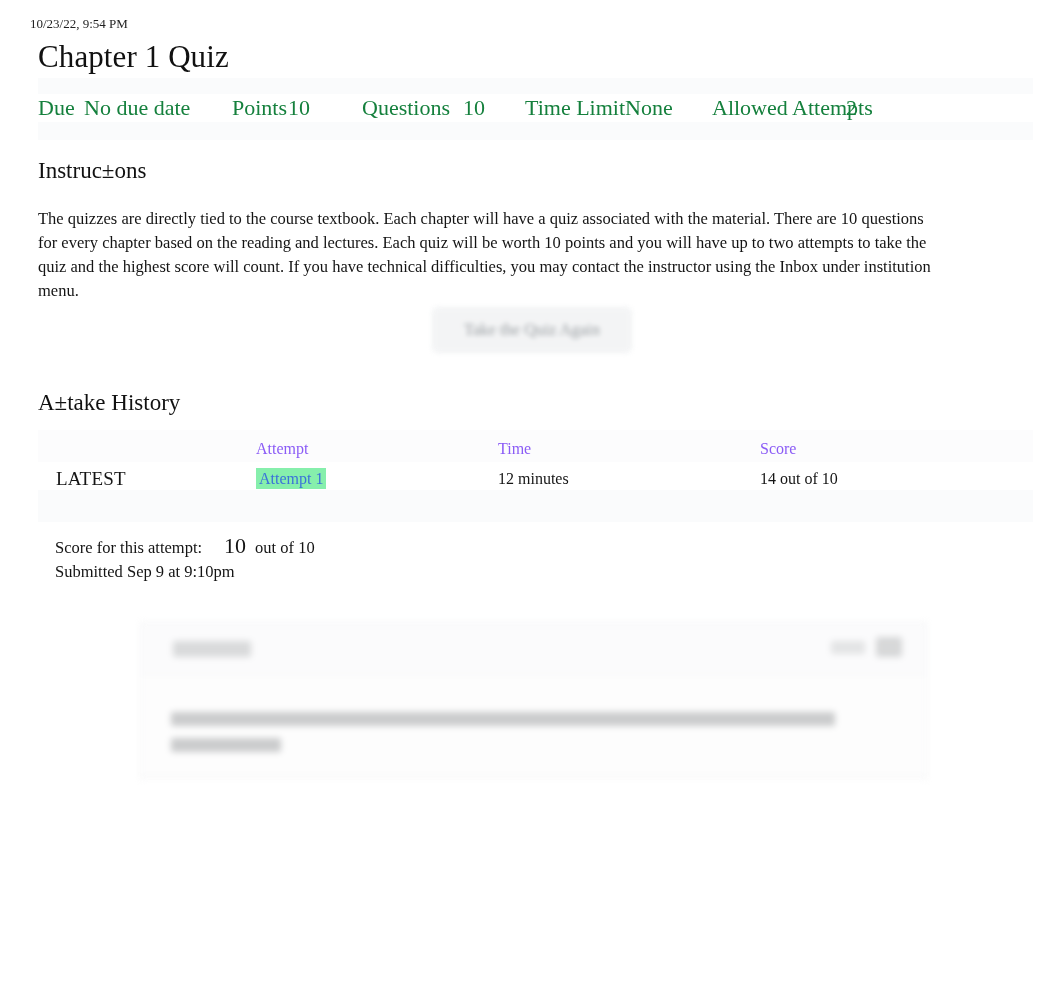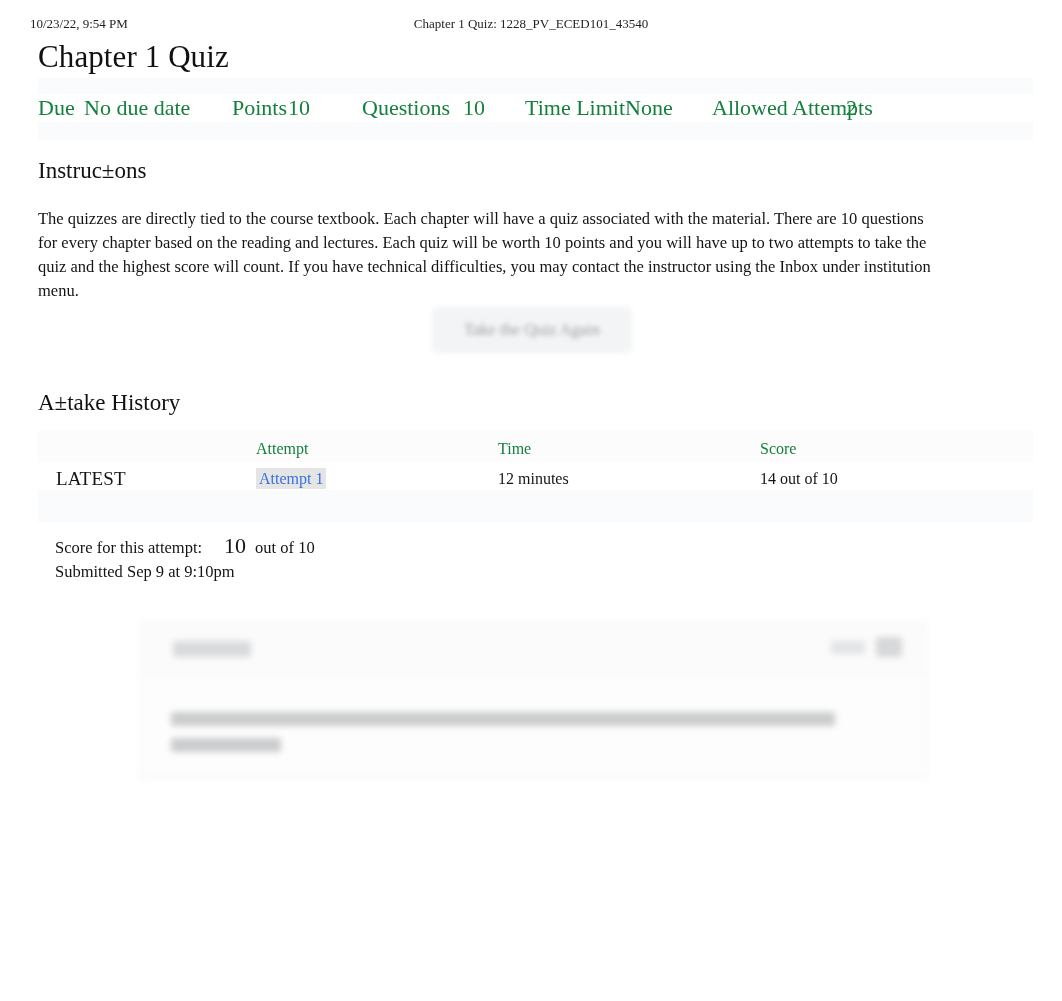--- a/index.html
+++ b/index.html
@@ -178,32 +178,32 @@
   .at-head, .at-row {
     position: absolute;
     left: 0;
     width: 995px;
     height: 30px;
     display: flex;
     align-items: center;
     font-size: 16px;
     white-space: nowrap;
   }
-  .at-head { top: 4px; color: #15803d; }
+  .at-head { top: 4px; color: #8b5cf6; }
   .at-row  { top: 34px; color: #151515; }
   .col-flag    { width: 218px; padding-left: 18px; box-sizing: border-box; }
   .col-attempt { width: 242px; }
   .col-time    { width: 262px; }
   .col-score   { width: 200px; }
   .at-head .col-flag { padding-left: 18px; }
   .at-row .col-flag  { font-size: 19px; letter-spacing: 0.2px; }
 
   .attempt-link {
     color: #3b72d9;
-    background: #e5e5e5;
+    background: #86efac;
     padding: 2px 3px;
     text-decoration: none;
     cursor: pointer;
   }
 
   
   .score-summary {
     position: absolute;
     left: 55px;
     top: 534px;
@@ -293,21 +293,20 @@
     left: 0; top: 100px;
     width: 785px; height: 1px;
     background: #eeeff0;
   }
 </style>
 </head>
 <body>
 
 <div class="print-header">
   <span class="ph-date">10/23/22, 9:54 PM</span>
-  <span class="ph-title">Chapter 1 Quiz: 1228_PV_ECED101_43540</span>
 </div>
 
 <h1 class="page-title">Chapter 1 Quiz</h1>
 
 <div class="meta-band">
   <div class="band-top"></div>
   <div class="band-bottom"></div>
   <div class="meta-row">
     <div class="meta-cell mc-due">
       <span class="meta-label">Due</span>

